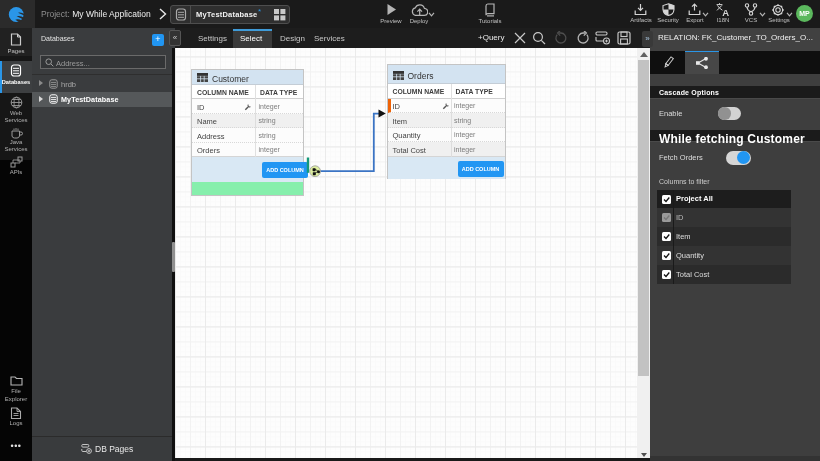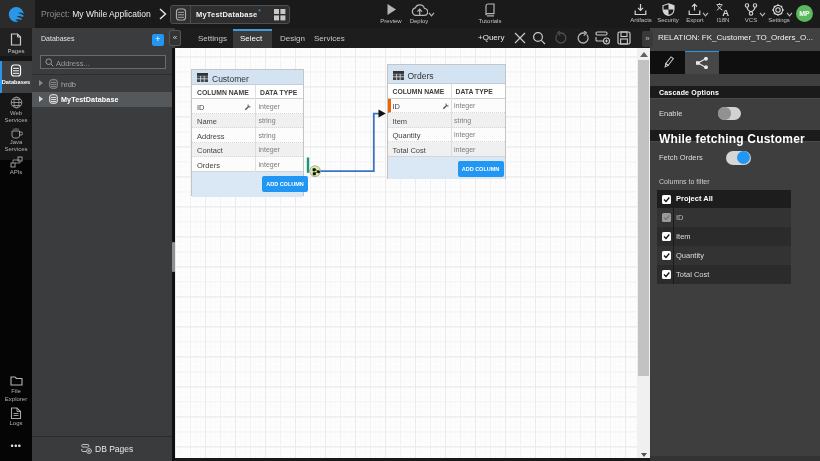--- a/index.html
+++ b/index.html
@@ -296,25 +296,20 @@
     </div>
     <div style="height:14.5px;background:#f0f0f0;border-bottom:1px dotted #d8d8d8;position:relative;">
       <span style="position:absolute;left:5px;top:3.5px;color:#444;">Name</span>
       <span style="position:absolute;left:66.5px;top:3.5px;color:#7d7d7d;font-size:7px;">string</span>
       <span style="position:absolute;left:63px;top:0;width:1px;height:14.5px;background:#ddd;"></span>
     </div>
     <div style="height:14.5px;background:#fcfcfc;border-bottom:1px dotted #d8d8d8;position:relative;">
       <span style="position:absolute;left:5px;top:3.5px;color:#444;">Address</span>
       <span style="position:absolute;left:66.5px;top:3.5px;color:#7d7d7d;font-size:7px;">string</span>
       <span style="position:absolute;left:63px;top:0;width:1px;height:14.5px;background:#e0e0e0;"></span>
-    </div>
-    <div style="height:14.5px;background:#f0f0f0;border-bottom:1px dotted #d8d8d8;position:relative;">
-      <span style="position:absolute;left:5px;top:3.5px;color:#444;">Contact</span>
-      <span style="position:absolute;left:66.5px;top:3.5px;color:#7d7d7d;font-size:7px;">integer</span>
-      <span style="position:absolute;left:63px;top:0;width:1px;height:14.5px;background:#ddd;"></span>
     </div>
     <div style="height:14.5px;background:#fcfcfc;border-bottom:1px solid #d5d5d5;position:relative;">
       <span style="position:absolute;left:5px;top:3.5px;color:#444;">Orders</span>
       <span style="position:absolute;left:66.5px;top:3.5px;color:#7d7d7d;font-size:7px;">integer</span>
       <span style="position:absolute;left:63px;top:0;width:1px;height:14.5px;background:#e0e0e0;"></span>
     </div>
     <div style="height:25px;background:#d9e8f4;position:relative;">
       <div style="position:absolute;left:70px;top:4.5px;width:46px;height:16px;background:#2196f3;border-radius:2px;
         color:#fff;font-size:5.5px;font-weight:bold;text-align:center;line-height:16px;">ADD COLUMN</div>
     </div>

